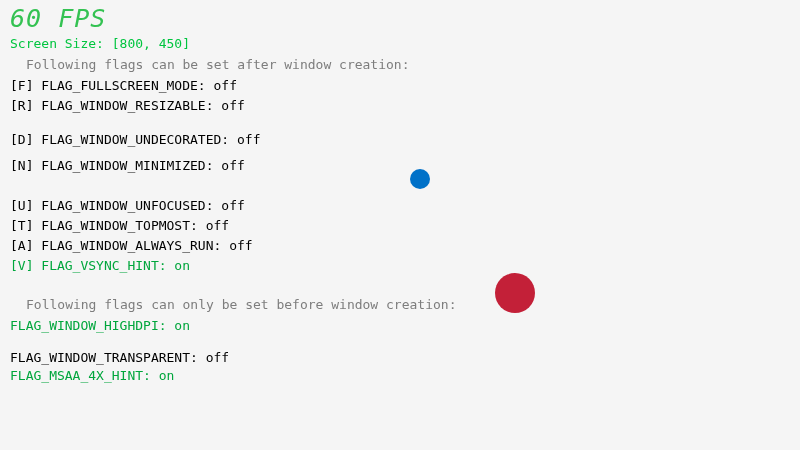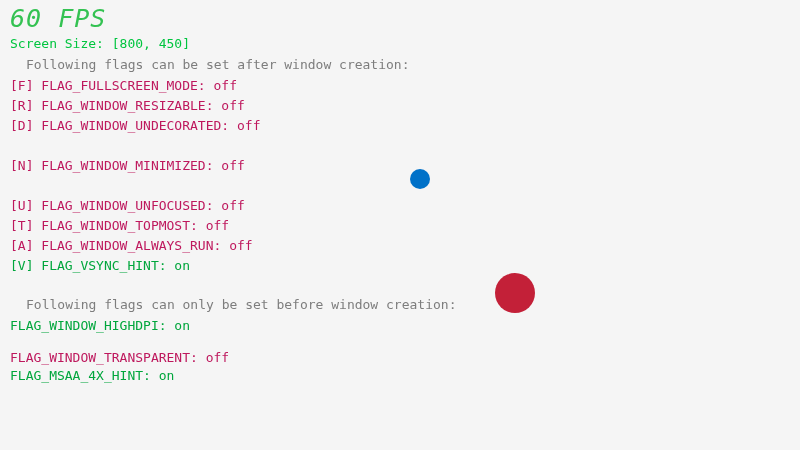--- a/index.html
+++ b/index.html
@@ -57,21 +57,21 @@
   .note-before { top: 298px; }
 
   .flag-line {
     position: absolute;
     left: 10px;
     font-size: 13px;
     line-height: 13px;
     letter-spacing: 0px;
     white-space: pre;
   }
-  .flag-off { color: #be185d; }
+  .flag-off { color: #000000; }
   .flag-on  { color: #00a63c; text-align: center; }
 
   .circle {
     position: absolute;
     border-radius: 50%;
   }
   .circle-blue {
     left: 410px;
     top: 169px;
     width: 20px;
@@ -99,21 +99,21 @@
   <div class="layer">
 
     <div class="fps">60 FPS</div>
 
     <div class="screen-size">Screen Size: [800, 450]</div>
 
     <div class="note note-after">Following flags can be set after window creation:</div>
 
     <div class="flag-line flag-off" style="top:79px">[F] FLAG_FULLSCREEN_MODE: off</div>
     <div class="flag-line flag-off" style="top:99px">[R] FLAG_WINDOW_RESIZABLE: off</div>
-    <div class="flag-line flag-off" style="top:119px">[D] FLAG_WINDOW_UNDECORATED: off</div>
+    <div class="flag-line flag-off" style="top:133px">[D] FLAG_WINDOW_UNDECORATED: off</div>
     <div class="flag-line flag-off" style="top:159px">[N] FLAG_WINDOW_MINIMIZED: off</div>
     <div class="flag-line flag-off" style="top:199px">[U] FLAG_WINDOW_UNFOCUSED: off</div>
     <div class="flag-line flag-off" style="top:219px">[T] FLAG_WINDOW_TOPMOST: off</div>
     <div class="flag-line flag-off" style="top:239px">[A] FLAG_WINDOW_ALWAYS_RUN: off</div>
     <div class="flag-line flag-on" style="top:259px">[V] FLAG_VSYNC_HINT: on</div>
 
     <div class="note note-before">Following flags can only be set before window creation:</div>
 
     <div class="flag-line flag-on" style="top:319px">FLAG_WINDOW_HIGHDPI: on</div>
     <div class="flag-line flag-off" style="top:351px">FLAG_WINDOW_TRANSPARENT: off</div>

